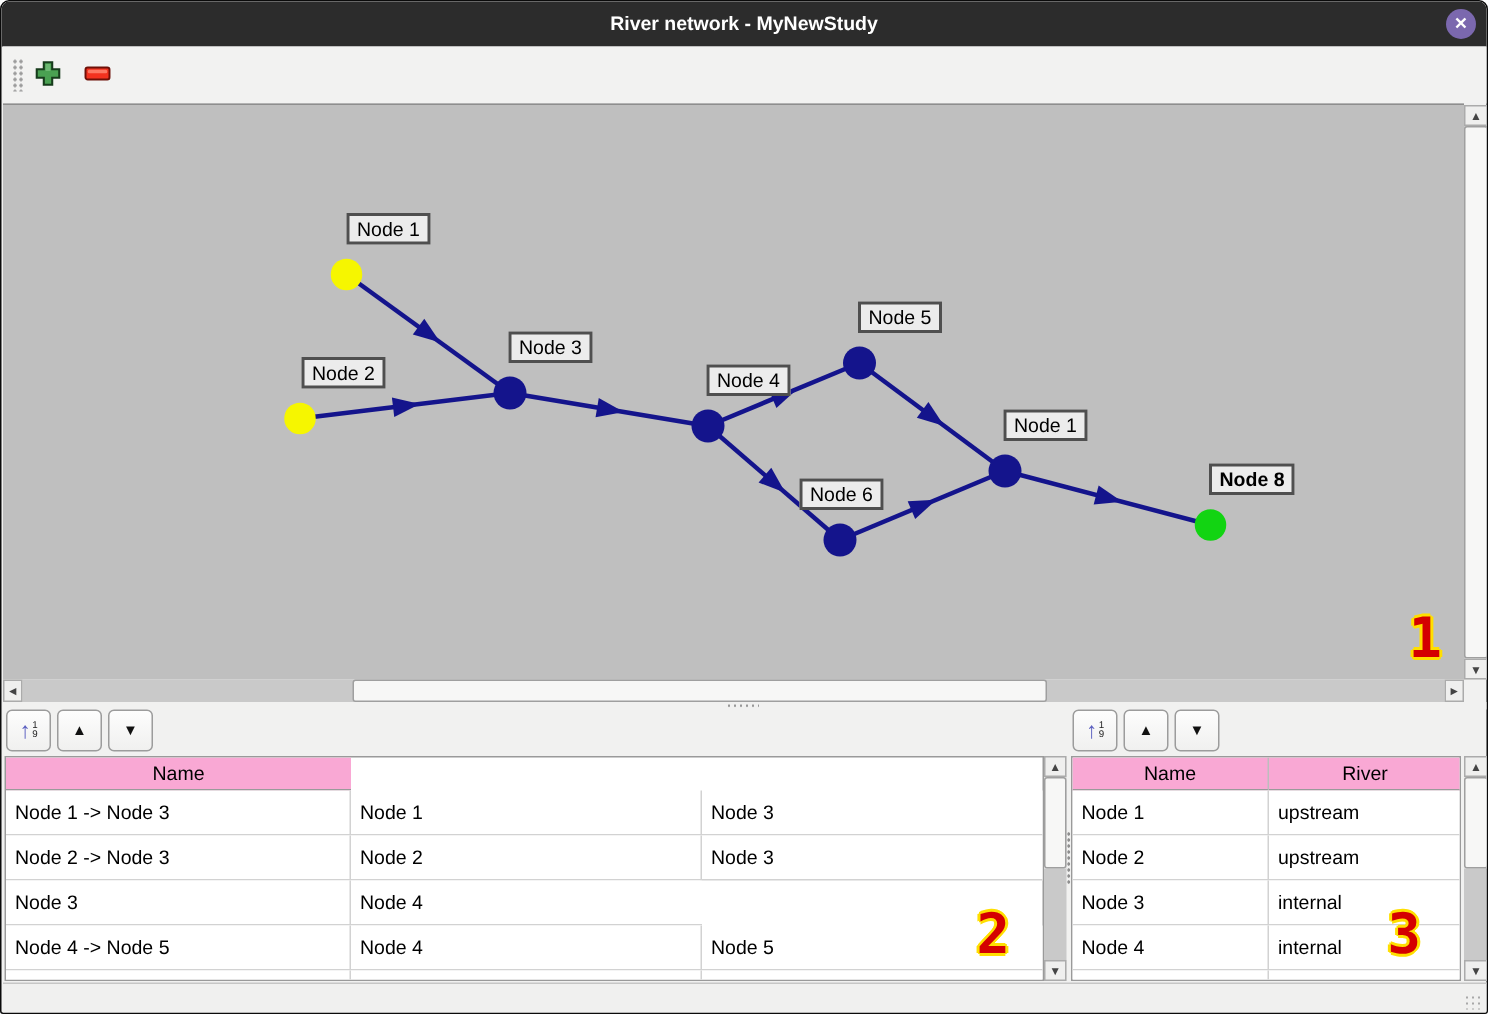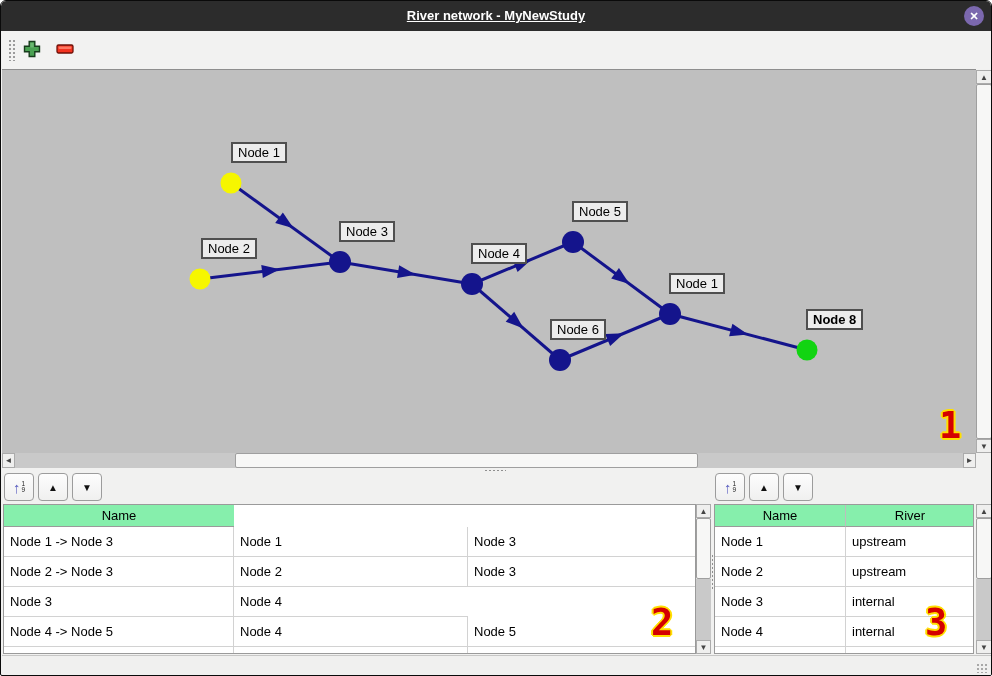--- a/index.html
+++ b/index.html
@@ -4,21 +4,21 @@
 <style>
   * { margin:0; padding:0; box-sizing:border-box; }
   body { font-family:"Liberation Sans", sans-serif; background:#ffffff; }
   .window { position:relative; width:992px; height:676px; background:#f1f1f0;
             border:1px solid #0a0a0a; border-radius:6px 6px 2px 2px; overflow:hidden; }
 
   
   .titlebar { position:absolute; left:0; top:0; width:100%; height:30px; background:#2c2c2c;
               border-radius:5px 5px 0 0; }
   .titlebar .title { position:absolute; left:0; right:0; top:0; height:30px; line-height:30px;
-              text-align:center; color:#ffffff; font-size:13px; font-weight:bold;text-decoration:underline; }
+              text-align:center; color:#ffffff; font-size:13px; font-weight:bold; }
   .close-btn { position:absolute; right:7px; top:5px; width:20px; height:20px; border-radius:50%;
               background:#7b68ae; color:#ffffff; font-size:11px; font-weight:bold; text-align:center;
               line-height:20px; cursor:default; }
 
   
   .toolbar { position:absolute; left:1px; top:30px; width:990px; height:38px; background:#f2f2f1; }
   .tb-grip { position:absolute; left:6px; top:8px; width:8px; height:22px;
              background-image:radial-gradient(#9b9b9b 1px, transparent 1.2px);
              background-size:4px 4px; }
   .tb-btn { position:absolute; top:6px; width:26px; height:26px; background:transparent; border:none; }
@@ -49,21 +49,21 @@
             color:#111; display:flex; align-items:center; justify-content:center; }
   .sort-ico { display:flex; align-items:center; line-height:1; }
   .sort-ico .arrow { color:#5b5fc0; font-size:15px; font-weight:bold; }
   .sort-ico .nums { display:flex; flex-direction:column; font-size:6.5px; color:#222; margin-left:1px; }
 
   .dtable { position:absolute; top:503px; background:#ffffff; border:1px solid #9a9a9a;
             overflow:hidden; }
   .trow { display:grid; }
   .grid-reaches_table { grid-template-columns:230px 234px 228px; }
   .grid-nodes_table { grid-template-columns:131px 128px; }
-  .th { height:22px; line-height:21px; text-align:center; background:#86efac;
+  .th { height:22px; line-height:21px; text-align:center; background:#f9a8d4;
         border-right:1px solid #bdbdbd; border-bottom:1px solid #9a9a9a; font-size:13px; color:#000; }
   .th:last-child { border-right:none; }
   .td { height:30px; line-height:29px; padding-left:6px; background:#ffffff;
         border-right:1px solid #d2d2d2; border-bottom:1px solid #d2d2d2; font-size:13px; color:#000;
         overflow:hidden; white-space:nowrap; }
   .td:last-child { border-right:none; }
 
   
   .statusbar { position:absolute; left:1px; top:654px; width:990px; height:21px; background:#f0f0ef;
         border-top:1px solid #c6c6c5; }
@@ -132,21 +132,21 @@
         <circle cx="558" cy="290" r="11" fill="#14148c"></circle>
         <circle cx="668" cy="244" r="11" fill="#14148c"></circle>
         <circle cx="805" cy="280" r="10.5" fill="#12d412"></circle>
       </svg>
     <div>
         <div class="node-label" style="left: 229px; top: 72px;">Node 1</div>
         <div class="node-label" style="left: 199px; top: 168px;">Node 2</div>
         <div class="node-label" style="left: 337px; top: 151px;">Node 3</div>
         <div class="node-label" style="left: 469px; top: 173px;">Node 4</div>
         <div class="node-label" style="left: 570px; top: 131px;">Node 5</div>
-        <div class="node-label" style="left: 548px; top: 249px;">Node 6</div>
+        <div class="node-label" style="left: 531px; top: 249px;">Node 6</div>
         <div class="node-label" style="left: 667px; top: 203px;">Node 1</div>
         <div class="node-label" style="left: 804px; top: 239px; font-weight: bold;">Node 8</div>
       </div>
   </div>
 
   <div class="sb" style="left:975px; top:69px; width:16px; height:383px;">
     <div class="sb-btn" style="left:0; top:0; width:16px; height:14px; line-height:13px;">▲</div>
     <div class="sb-thumb" style="left:0px; top:14px; width:16px; height:355px;"></div>
     <div class="sb-btn" style="left:0; bottom:0; width:16px; height:14px; line-height:13px;">▼</div>
   </div>

